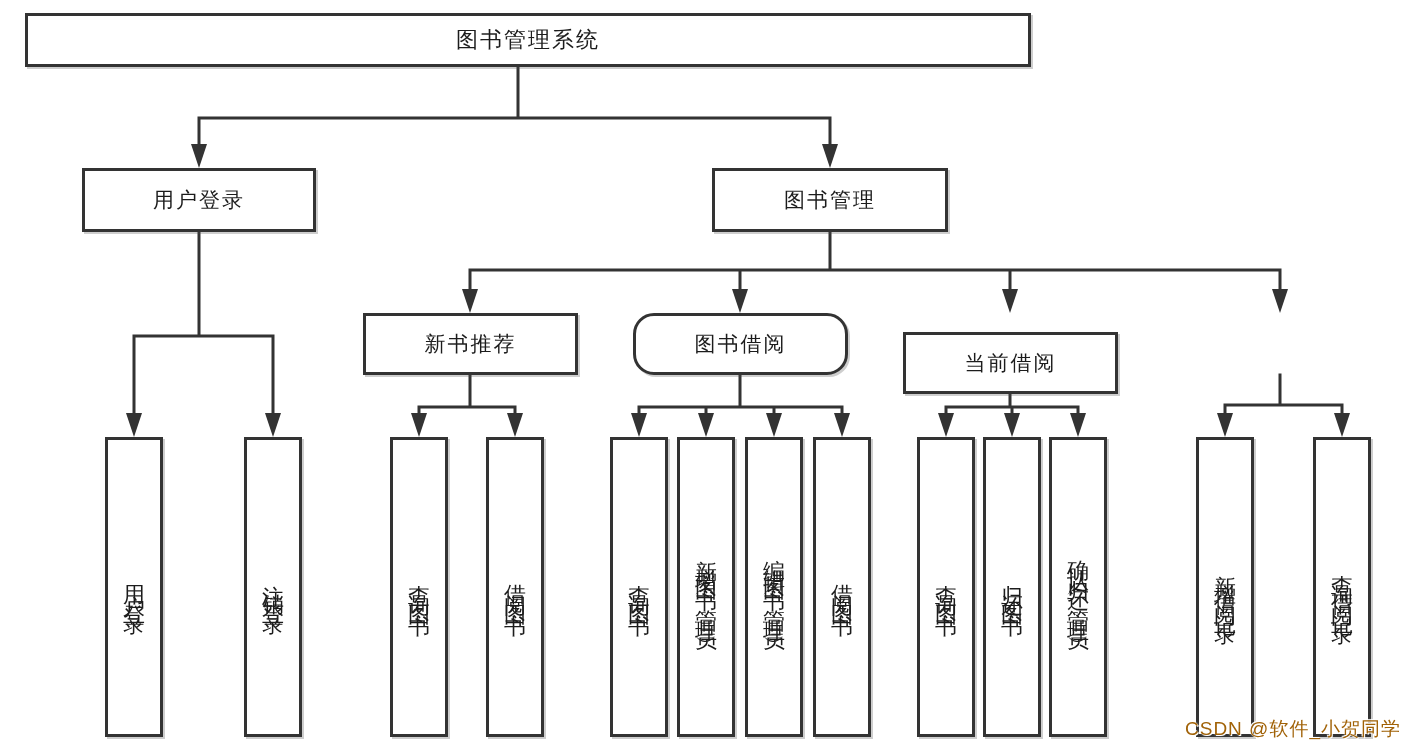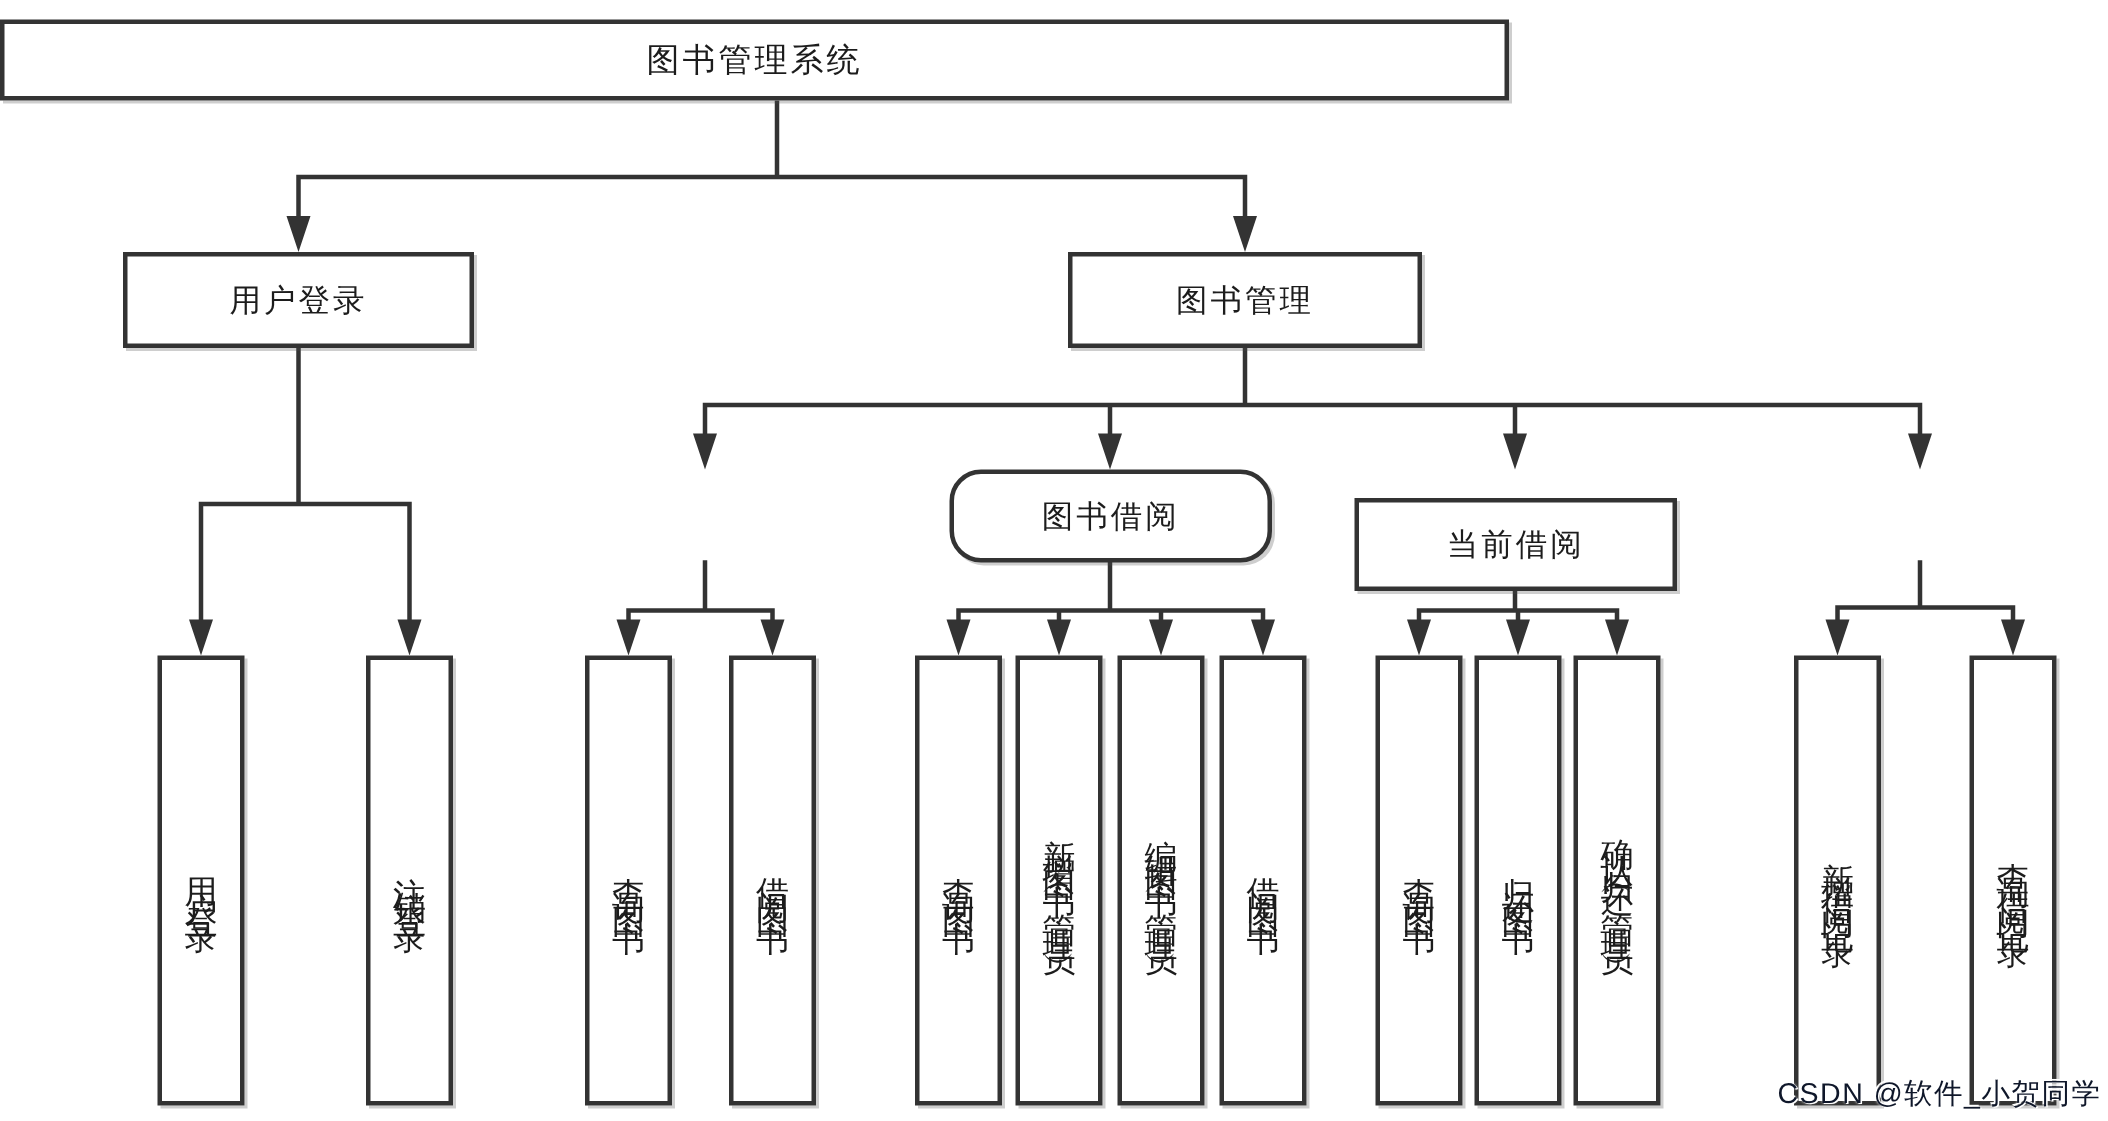--- a/index.html
+++ b/index.html
@@ -13,39 +13,40 @@
     display:flex;align-items:center;justify-content:center;text-align:center;
     z-index:1;box-shadow:2px 2px 0 rgba(80,80,80,0.28);
   }
   .h{font-size:21px;letter-spacing:2px;}
   .root{font-size:22px;letter-spacing:2px;}
   .v{
     writing-mode:vertical-rl;text-orientation:mixed;
     font-size:22px;letter-spacing:10px;line-height:1;
   }
   .watermark{
-    position:absolute;z-index:2;font-size:19px;letter-spacing:1px;color:#0f172a;
+    position:absolute;z-index:2;font-size:19px;letter-spacing:1px;color:#a16207;
     text-shadow:1px 1px 0 #fff,-1px -1px 0 #fff,0 0 2px #fff;white-space:nowrap;
   }
 </style>
 </head>
 <body>
 
 <div class="canvas">
 
   <svg class="wires" width="1405" height="747" aria-hidden="true">
       <path d="M518 67 L518 118 M199 118 L830 118 M199 118 L199 148 M830 118 L830 148 M199 232 L199 336 M134 336 L273 336 M134 336 L134 417 M273 336 L273 417 M830 232 L830 270 M470 270 L1280 270 M470 270 L470 293 M740 270 L740 293 M1010 270 L1010 293 M1280 270 L1280 293 M470 375 L470 407 M419 407 L515 407 M419 407 L419 417 M515 407 L515 417 M740 375 L740 407 M639 407 L842 407 M639 407 L639 417 M706 407 L706 417 M774 407 L774 417 M842 407 L842 417 M1010 375 L1010 407 M946 407 L1078 407 M946 407 L946 417 M1012 407 L1012 417 M1078 407 L1078 417 M1280 375 L1280 405 M1225 405 L1342 405 M1225 405 L1225 417 M1342 405 L1342 417 " stroke="#333333" stroke-width="3" stroke-linecap="square" fill="none"></path>
       <path d="M191 144 L207 144 L199 168 Z M822 144 L838 144 L830 168 Z M126 413 L142 413 L134 437 Z M265 413 L281 413 L273 437 Z M462 289 L478 289 L470 313 Z M732 289 L748 289 L740 313 Z M1002 289 L1018 289 L1010 313 Z M1272 289 L1288 289 L1280 313 Z M411 413 L427 413 L419 437 Z M507 413 L523 413 L515 437 Z M631 413 L647 413 L639 437 Z M698 413 L714 413 L706 437 Z M766 413 L782 413 L774 437 Z M834 413 L850 413 L842 437 Z M938 413 L954 413 L946 437 Z M1004 413 L1020 413 L1012 437 Z M1070 413 L1086 413 L1078 437 Z M1217 413 L1233 413 L1225 437 Z M1334 413 L1350 413 L1342 437 Z " fill="#333333"></path>
     </svg>
 
-  <div class="node root" style="left:0;top:13px;width:1006px;height:54px;">图书管理系统</div>
+  <div class="node root" style="left:25px;top:13px;width:1006px;height:54px;">图书管理系统</div>
 
   <div class="node h" style="left:82px;top:168px;width:234px;height:64px;">用户登录</div>
   <div class="node h" style="left:712px;top:168px;width:236px;height:64px;">图书管理</div>
 
+  <div class="node h" style="left:363px;top:313px;width:215px;height:62px;">新书推荐</div>
   <div class="node h" style="left:633px;top:313px;width:215px;height:62px;border-radius:21px;">图书借阅</div>
   <div class="node h" style="left:903px;top:313px;width:215px;height:62px;margin-top:19px;">当前借阅</div>
 
   <div class="node v" style="left:105px;top:437px;width:58px;height:300px;">用户登录</div>
   <div class="node v" style="left:244px;top:437px;width:58px;height:300px;">注销登录</div>
 
   <div class="node v" style="left:390px;top:437px;width:58px;height:300px;">查询图书</div>
   <div class="node v" style="left:486px;top:437px;width:58px;height:300px;">借阅图书</div>
 
   <div class="node v" style="left:610px;top:437px;width:58px;height:300px;">查询图书</div>

